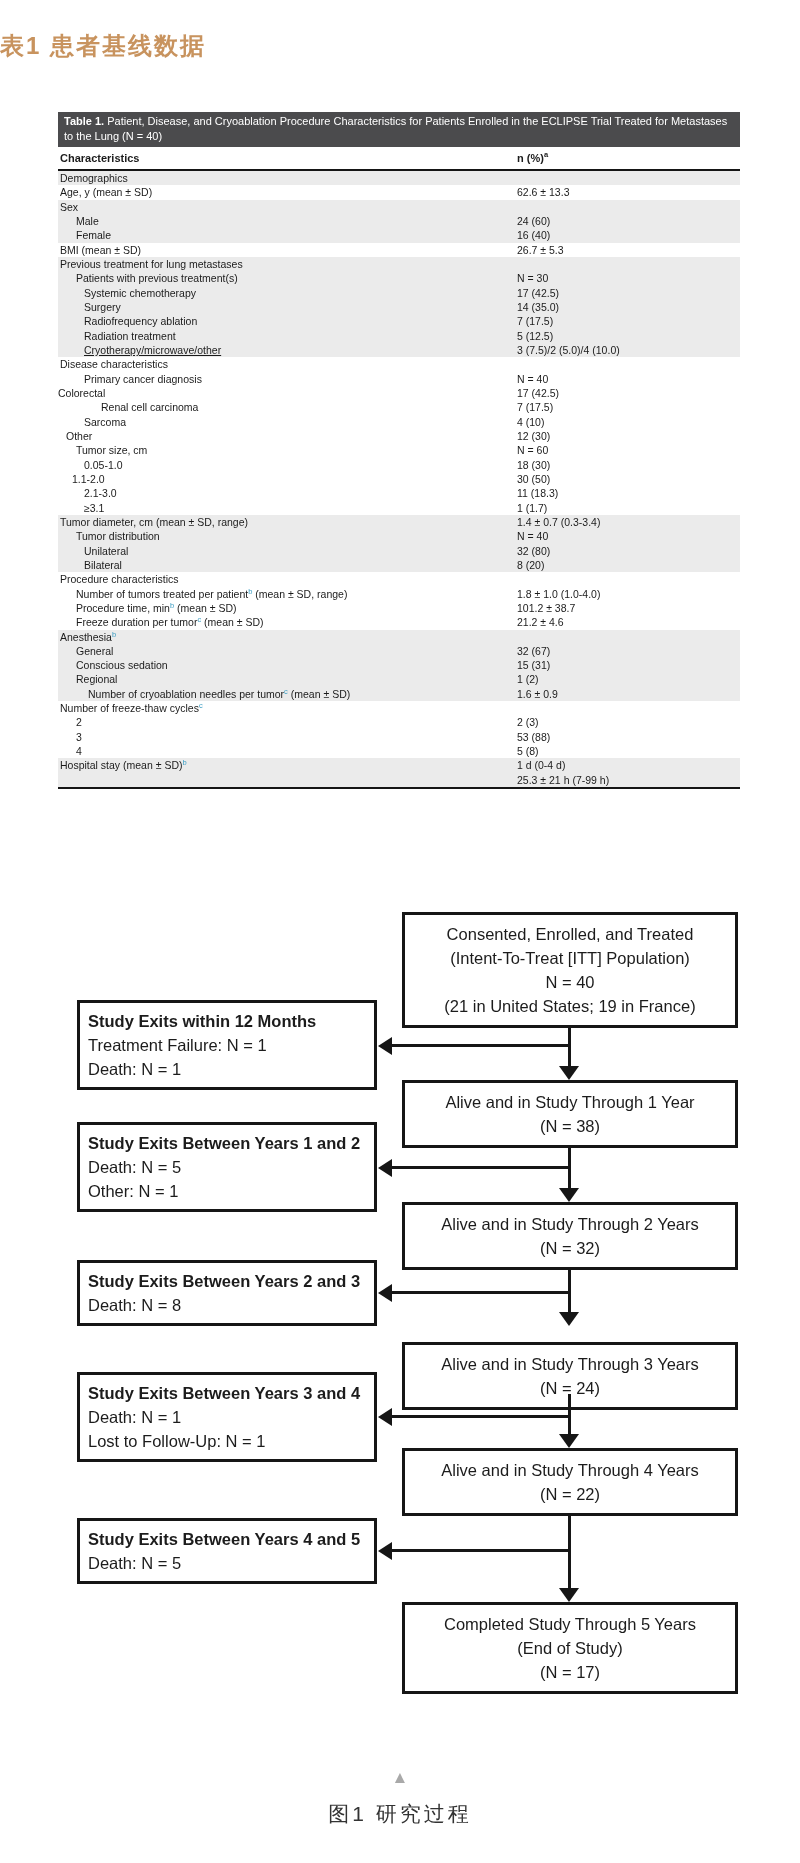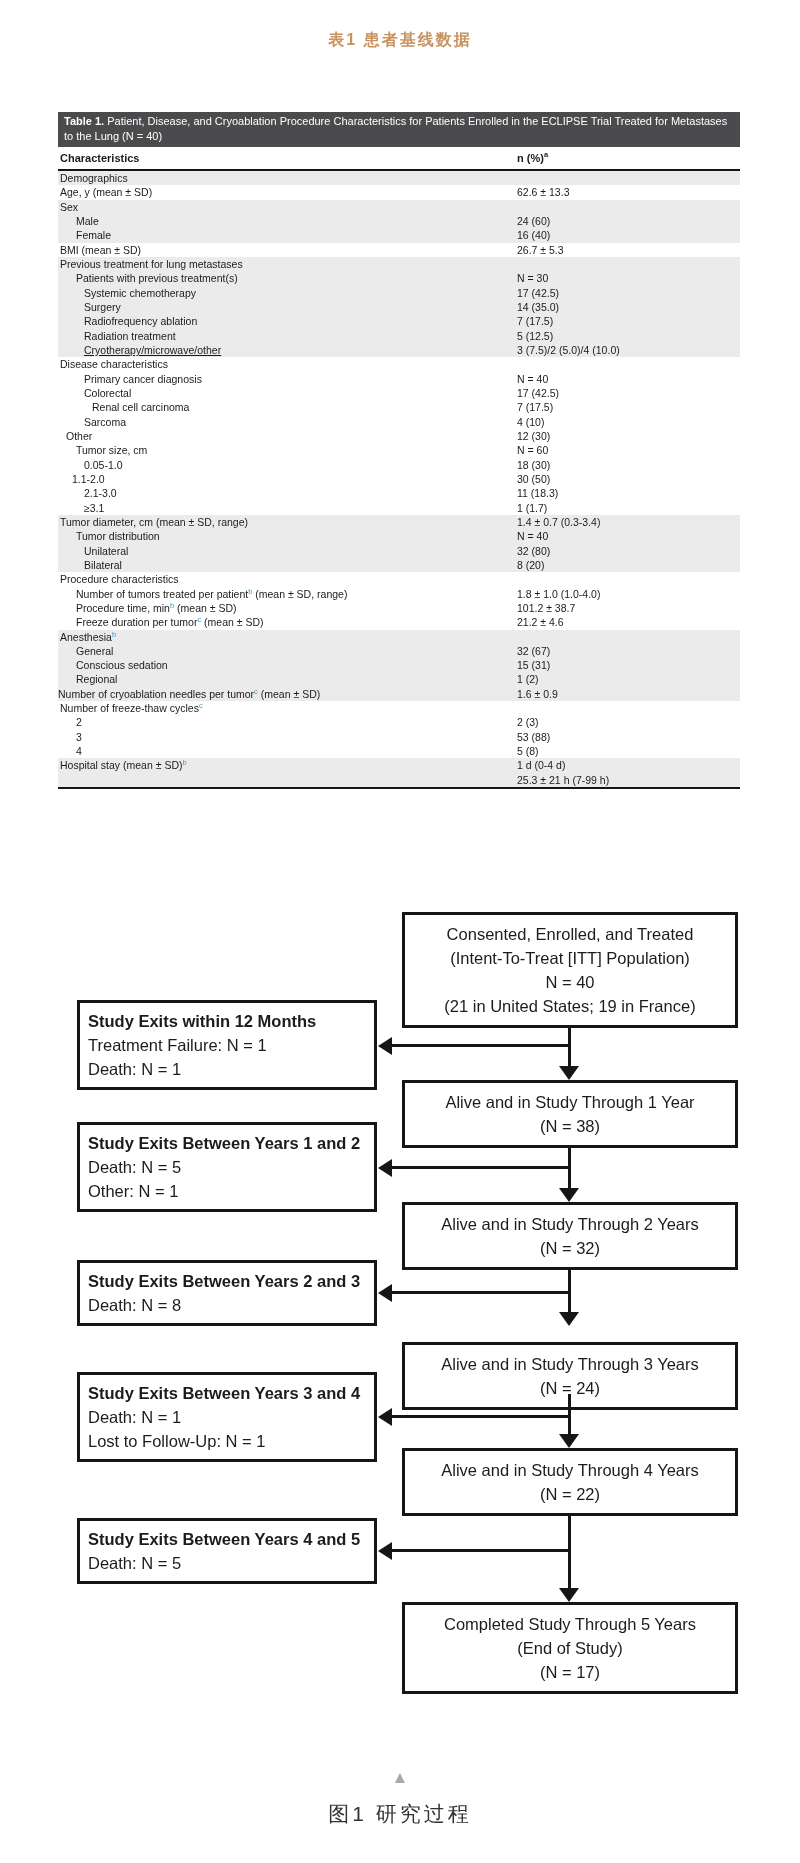--- a/index.html
+++ b/index.html
@@ -1,20 +1,20 @@
 <!DOCTYPE html>
 <html><head>
 <meta charset="utf-8">
 <style>
   html,body{margin:0;padding:0;background:#fff;}
   .page{position:relative;width:800px;height:1863px;background:#fff;overflow:hidden;
         font-family:"Liberation Sans","DejaVu Sans",sans-serif;}
   
-  .page-title{position:absolute;top:30px;left:0;width:100%;margin:0;text-align:center;
-        font-size:16px;font-weight:bold;letter-spacing:2px;color:#c8935e;}
+  .page-title{position:absolute;top:30px;left:0;width:100%;margin:0;
+        font-size:24px;font-weight:bold;letter-spacing:2px;color:#c8935e;}
   .fig-caption{position:absolute;top:1800px;left:0;width:100%;text-align:center;
         font-size:21px;color:#333;letter-spacing:3px;}
   .fig-triangle{position:absolute;top:1768px;left:0;width:100%;text-align:center;
         font-size:17px;color:#a9a9a9;}
   
   .table-wrap{position:absolute;left:58px;top:112px;width:682px;color:#1b1b1b;}
   .t-head{background:#4b4b4d;color:#fff;font-size:11px;line-height:15px;padding:2px 8px 3px 6px;box-sizing:border-box;}
   .t-head b{font-weight:bold;}
   .t-cols{position:relative;height:22px;border-bottom:2px solid #151515;font-size:11px;font-weight:bold;}
   .t-col-label{position:absolute;left:2px;top:5px;}
@@ -64,42 +64,42 @@
         <div class="t-row"><span style="margin-left: 2px;">BMI (mean ± SD)</span><span class="rv">26.7 ± 5.3</span></div>
         <div class="t-row shaded"><span style="margin-left: 2px;">Previous treatment for lung metastases</span><span class="rv"></span></div>
         <div class="t-row shaded"><span style="margin-left: 18px;">Patients with previous treatment(s)</span><span class="rv">N = 30</span></div>
         <div class="t-row shaded"><span style="margin-left: 26px;">Systemic chemotherapy</span><span class="rv">17 (42.5)</span></div>
         <div class="t-row shaded"><span style="margin-left: 26px;">Surgery</span><span class="rv">14 (35.0)</span></div>
         <div class="t-row shaded"><span style="margin-left: 26px;">Radiofrequency ablation</span><span class="rv">7 (17.5)</span></div>
         <div class="t-row shaded"><span style="margin-left: 26px;">Radiation treatment</span><span class="rv">5 (12.5)</span></div>
         <div class="t-row shaded"><span style="margin-left: 26px; text-decoration: underline;">Cryotherapy/microwave/other</span><span class="rv">3 (7.5)/2 (5.0)/4 (10.0)</span></div>
         <div class="t-row"><span style="margin-left: 2px;">Disease characteristics</span><span class="rv"></span></div>
         <div class="t-row"><span style="margin-left: 26px;">Primary cancer diagnosis</span><span class="rv">N = 40</span></div>
-        <div class="t-row"><span style="margin-left: 26px;">Colorectal</span><span class="rv">17 (42.5)</span></div>
-        <div class="t-row"><span style="margin-left: 34px;">Renal cell carcinoma</span><span class="rv">7 (17.5)</span></div>
+        <div class="t-row"><span style="">Colorectal</span><span class="rv">17 (42.5)</span></div>
+        <div class="t-row"><span style="margin-left: 43px;">Renal cell carcinoma</span><span class="rv">7 (17.5)</span></div>
         <div class="t-row"><span style="margin-left: 26px;">Sarcoma</span><span class="rv">4 (10)</span></div>
         <div class="t-row"><span style="margin-left: 8px;">Other</span><span class="rv">12 (30)</span></div>
         <div class="t-row"><span style="margin-left: 18px;">Tumor size, cm</span><span class="rv">N = 60</span></div>
         <div class="t-row"><span style="margin-left: 26px;">0.05-1.0</span><span class="rv">18 (30)</span></div>
         <div class="t-row"><span style="margin-left: 14px; text-align: right;">1.1-2.0</span><span class="rv">30 (50)</span></div>
         <div class="t-row"><span style="margin-left: 26px;">2.1-3.0</span><span class="rv">11 (18.3)</span></div>
         <div class="t-row"><span style="margin-left: 26px;">≥3.1</span><span class="rv">1 (1.7)</span></div>
         <div class="t-row shaded"><span style="margin-left: 2px;">Tumor diameter, cm (mean ± SD, range)</span><span class="rv">1.4 ± 0.7 (0.3-3.4)</span></div>
         <div class="t-row shaded"><span style="margin-left: 18px;">Tumor distribution</span><span class="rv">N = 40</span></div>
         <div class="t-row shaded"><span style="margin-left: 26px;">Unilateral</span><span class="rv">32 (80)</span></div>
         <div class="t-row shaded"><span style="margin-left: 26px;">Bilateral</span><span class="rv">8 (20)</span></div>
         <div class="t-row"><span style="margin-left: 2px;">Procedure characteristics</span><span class="rv"></span></div>
         <div class="t-row"><span style="margin-left: 18px;">Number of tumors treated per patient</span><sup class="sup-blue">b</sup><span> (mean ± SD, range)</span><span class="rv">1.8 ± 1.0 (1.0-4.0)</span></div>
         <div class="t-row"><span style="margin-left: 18px;">Procedure time, min</span><sup class="sup-blue">b</sup><span> (mean ± SD)</span><span class="rv">101.2 ± 38.7</span></div>
         <div class="t-row"><span style="margin-left: 18px;">Freeze duration per tumor</span><sup class="sup-blue">c</sup><span> (mean ± SD)</span><span class="rv">21.2 ± 4.6</span></div>
         <div class="t-row shaded"><span style="margin-left: 2px;">Anesthesia</span><sup class="sup-blue">b</sup><span class="rv"></span></div>
         <div class="t-row shaded"><span style="margin-left: 18px;">General</span><span class="rv">32 (67)</span></div>
         <div class="t-row shaded"><span style="margin-left: 18px;">Conscious sedation</span><span class="rv">15 (31)</span></div>
         <div class="t-row shaded"><span style="margin-left: 18px;">Regional</span><span class="rv">1 (2)</span></div>
-        <div class="t-row shaded"><span style="">Number of cryoablation needles per tumor</span><sup class="sup-blue">c</sup><span> (mean ± SD)</span><span class="rv">1.6 ± 0.9</span></div>
+        <div class="t-row shaded"><span style="margin-left: 18px; padding-left: 12px;">Number of cryoablation needles per tumor</span><sup class="sup-blue">c</sup><span> (mean ± SD)</span><span class="rv">1.6 ± 0.9</span></div>
         <div class="t-row"><span style="margin-left: 2px;">Number of freeze-thaw cycles</span><sup class="sup-blue">c</sup><span class="rv"></span></div>
         <div class="t-row"><span style="margin-left: 18px;">2</span><span class="rv">2 (3)</span></div>
         <div class="t-row"><span style="margin-left: 18px;">3</span><span class="rv">53 (88)</span></div>
         <div class="t-row"><span style="margin-left: 18px;">4</span><span class="rv">5 (8)</span></div>
         <div class="t-row shaded"><span style="margin-left: 2px;">Hospital stay (mean ± SD)</span><sup class="sup-blue">b</sup><span class="rv">1 d (0-4 d)</span></div>
         <div class="t-row shaded"><span style="margin-left: 2px;"></span><span class="rv">25.3 ± 21 h (7-99 h)</span></div>
       </div>
     <div class="t-bottom-rule"></div>
   </div>
 

